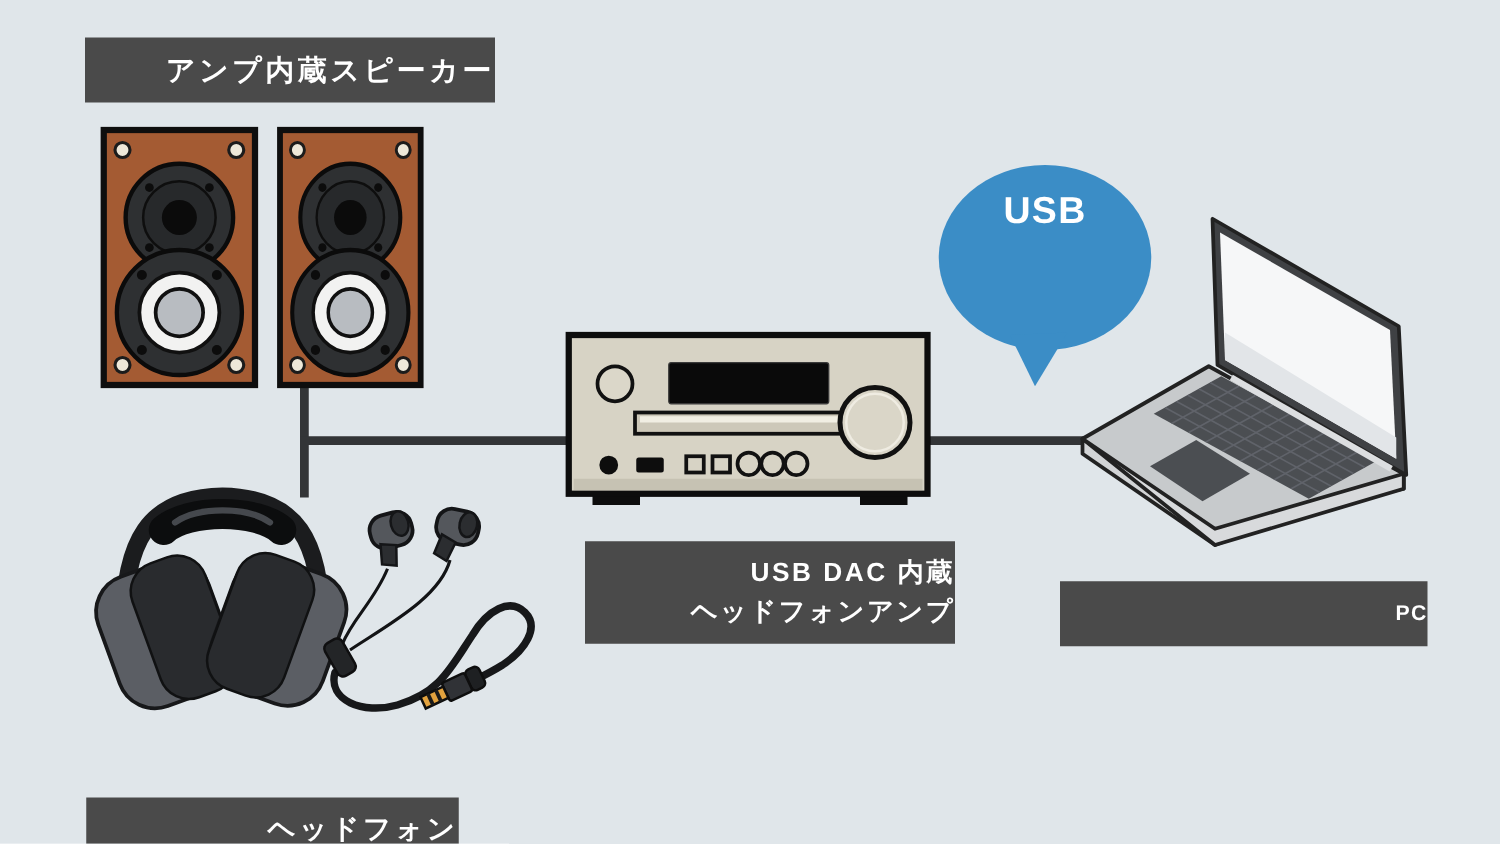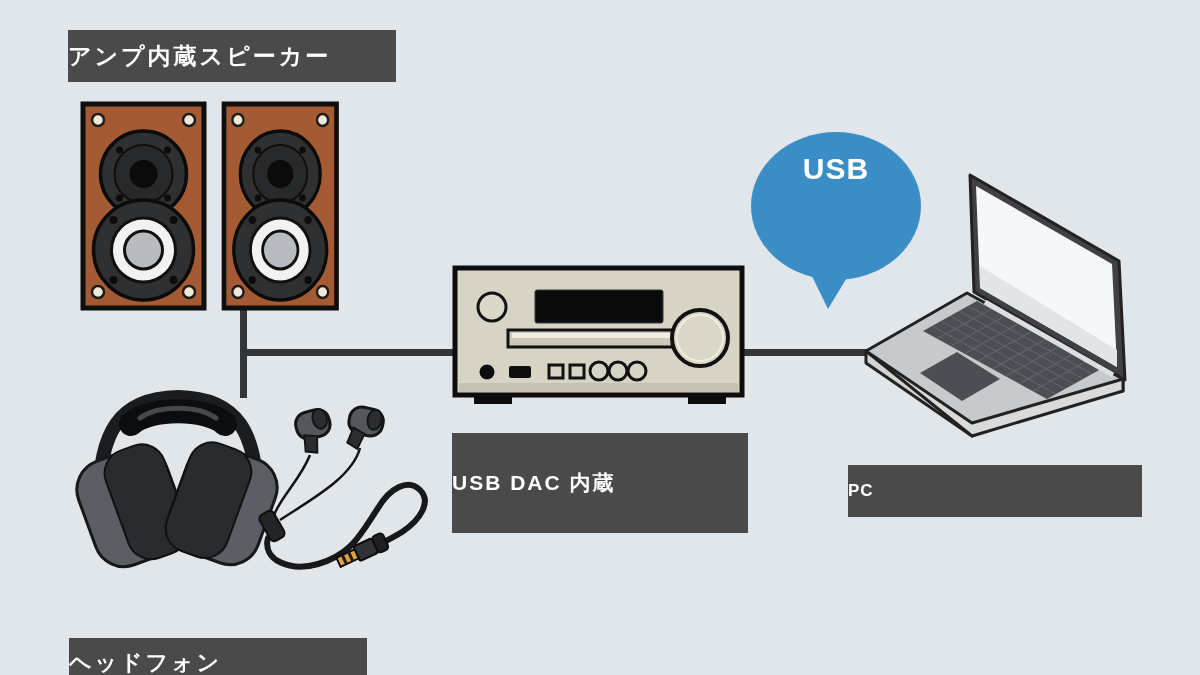--- a/index.html
+++ b/index.html
@@ -10,29 +10,29 @@
     overflow:hidden;
     font-family:"Liberation Sans","DejaVu Sans",sans-serif;
   }
   svg{position:absolute;left:0;top:0;}
   .label{
     position:absolute;
     background:#4a4a4a;
     color:#ffffff;
     display:flex;
     flex-direction:column;
-    align-items:flex-start;
+    align-items:flex-end;
     justify-content:center;
     font-weight:600;
     letter-spacing:3px;
     line-height:1.5;
     text-align:center;
   }
   .label-speakers{left:68px;top:30px;width:328px;height:52px;font-size:23px;}
-  .label-amp{left:452px;top:433px;width:296px;height:100px;font-size:21px;letter-spacing:2px;}
+  .label-amp{left:468px;top:433px;width:296px;height:82px;font-size:21px;letter-spacing:2px;}
   .label-pc{left:848px;top:465px;width:294px;height:52px;font-size:17px;letter-spacing:1px;}
   .label-headphones{left:69px;top:592px;width:298px;height:48px;font-size:22px;margin-top:46px;}
   .bubble-text{
     position:absolute;left:751px;top:152px;width:170px;
     display:flex;flex-direction:column;align-items:center;gap:6px;
     color:#ffffff;font-weight:600;text-align:center;
   }
   .bubble-line1{font-size:30px;letter-spacing:1px;}
   .bubble-line2{font-size:23px;letter-spacing:4px;}
 </style>
@@ -182,20 +182,21 @@
       <polygon points="808,268 854,266 828,309" fill="#3b8dc6"></polygon>
     </g>
   </svg>
 
   <div class="label label-speakers">
     <span>アンプ内蔵スピーカー</span>
   </div>
 
   <div class="label label-amp">
     <span>USB DAC 内蔵</span>
+    <span>ヘッドフォンアンプ</span>
   </div>
 
   <div class="label label-pc">
     <span>PC</span>
   </div>
 
   <div class="label label-headphones">
     <span>ヘッドフォン</span>
   </div>
 

